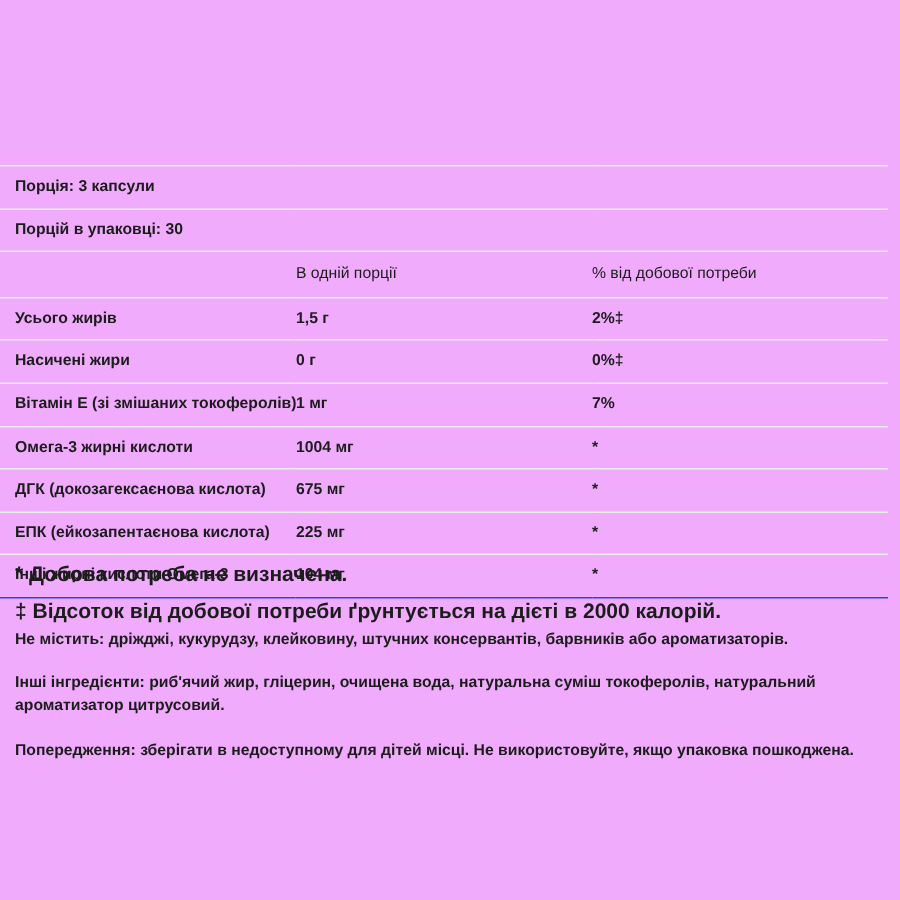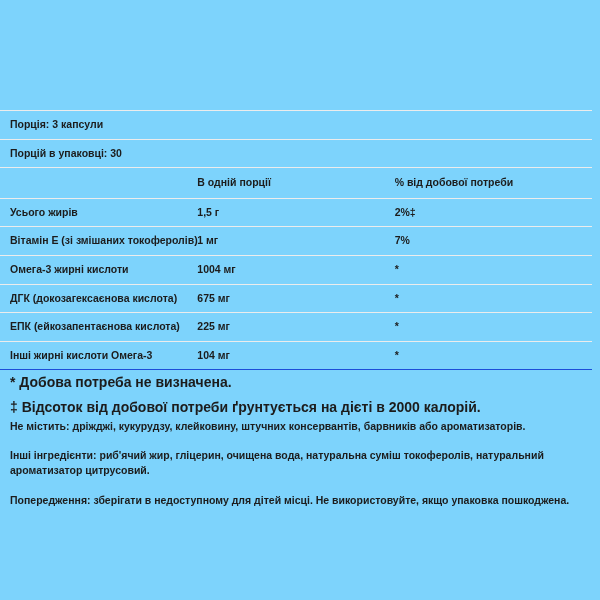--- a/index.html
+++ b/index.html
@@ -15,21 +15,21 @@
     font-family: "Liberation Sans", "DejaVu Sans", sans-serif;
     color: #1c1c1c;
     -webkit-font-smoothing: antialiased;
   }
 
   .page {
     width: 600px;
     height: 600px;
     box-sizing: border-box;
     position: relative;
-    background: #7dd3fc;
+    background: #f0abfc;
   }
 
   .panel {
     position: absolute;
     top: 110px;
     left: 0;
     width: 592px;
   }
 
   
@@ -71,21 +71,21 @@
   }
 
   tr.serving td {
     padding-top: 7px;
     padding-bottom: 8px;
   }
 
   tr.head-row th {
     padding-top: 8px;
     padding-bottom: 9px;
-    font-weight: bold;
+    font-weight: normal;
   }
 
   td.star {
     font-size: 11px;
     letter-spacing: 0;
   }
 
   
   .notes {
     position: absolute;
@@ -145,20 +145,25 @@
           <th class="c-dv">% від добової потреби</th>
         </tr>
 
 
         <tr>
           <td class="c-name">Усього жирів</td>
           <td class="c-amount">1,5 г</td>
           <td class="c-dv">2%‡</td>
         </tr>
 
+        <tr>
+          <td class="c-name">Насичені жири</td>
+          <td class="c-amount">0 г</td>
+          <td class="c-dv">0%‡</td>
+        </tr>
 
 
         <tr>
           <td class="c-name">Вітамін Е (зі змішаних токоферолів)</td>
           <td class="c-amount">1 мг</td>
           <td class="c-dv">7%</td>
         </tr>
 
         <tr>
           <td class="c-name">Омега-3 жирні кислоти</td>

